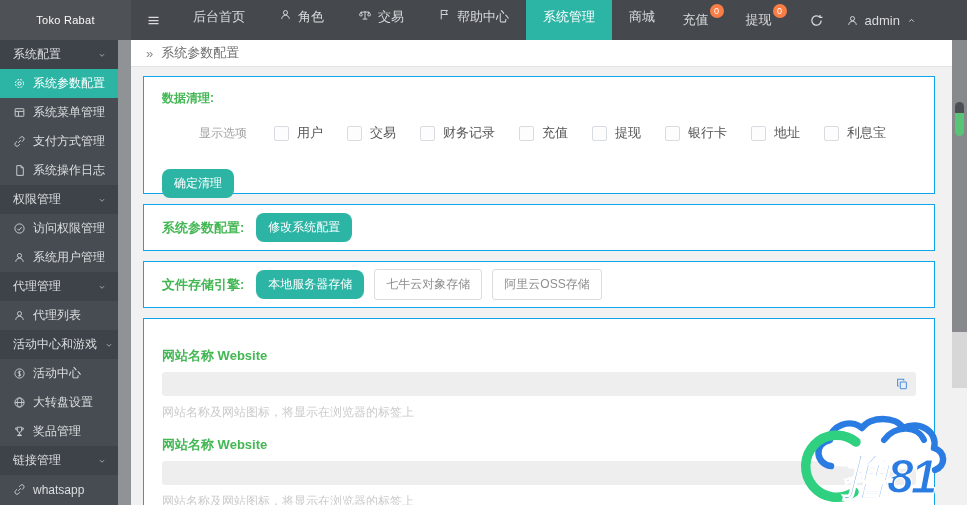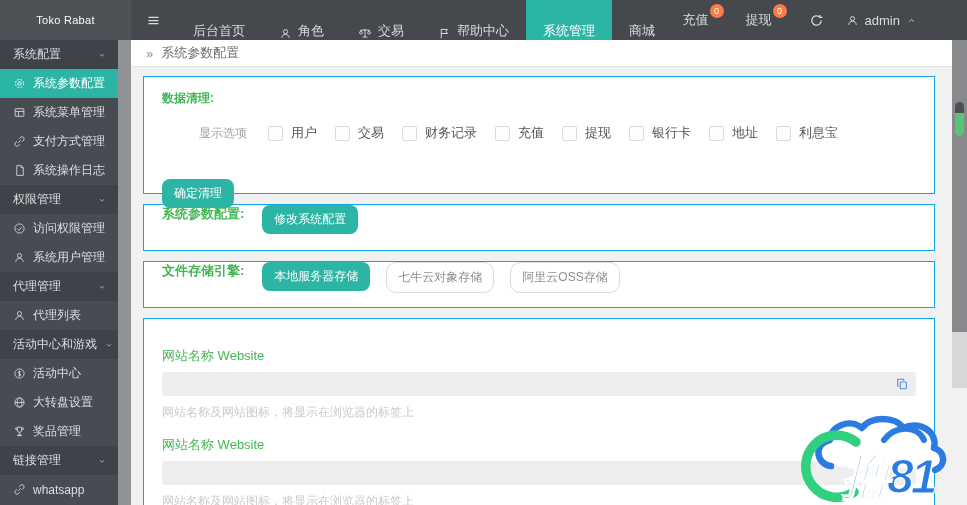--- a/index.html
+++ b/index.html
@@ -5,21 +5,21 @@
   * { margin:0; padding:0; box-sizing:border-box; }
   html,body { width:967px; height:505px; overflow:hidden; }
   body { position:relative; font-family:"Liberation Sans","DejaVu Sans",sans-serif; background:#f1f1f2; }
 
   
   .topbar { display:flex; align-items:stretch; height:40px; background:#45494e; color:#d9dbdd; }
   .logo { width:131px; background:#4e5156; display:flex; align-items:center; justify-content:center;
           font-size:11px; color:#fafafa; letter-spacing:.3px; }
   .hamburger { display:flex; align-items:center; padding:0 15px; cursor:pointer; }
   .nav { display:flex; align-items:stretch; font-size:13px; }
-  .nav-item { display:flex; align-items:flex-end; gap:6px; padding:0 17px; cursor:pointer; white-space:nowrap; }
+  .nav-item { display:flex; align-items:flex-start; gap:6px; padding:8px 17px; cursor:pointer; white-space:nowrap; }
   .nav-item.active { background:#2cb5a5; color:#fff; }
   .top-right { margin-left:auto; display:flex; align-items:center; gap:22px; padding-right:50px; font-size:13px; }
   .with-badge { display:flex; align-items:flex-start; cursor:pointer; }
   .badge { background:#fa7d45; color:#fff; font-size:9px; min-width:14px; height:14px; line-height:14px;
            border-radius:8px; text-align:center; margin:-7px 0 0 1px; padding:0 2px; }
   .admin-box { display:flex; align-items:center; gap:6px; cursor:pointer; }
   .icon { display:inline-block; flex:0 0 auto; }
   .icon svg { display:block; }
 
   
@@ -37,35 +37,35 @@
 
   
   .main { flex:1; position:relative; background:#f1f1f2; overflow:hidden; }
   .breadcrumb { height:27px; background:#fff; border-bottom:1px solid #e4e4e4; display:flex; align-items:center;
                 gap:8px; padding-left:15px; font-size:13px; color:#8a8a8a; margin-bottom:9px; }
   .breadcrumb .crumb-title { color:#6d6d6d; }
 
   .card { background:#fff; border:1px solid #0ea5e9; margin:0 32px 10px 12px; }
   .card-1 { height:118px; padding:13px 18px 8px; }
   .card-title { color:#43b753; font-weight:bold; font-size:12px; }
-  .check-row { display:flex; align-items:center; gap:18px; margin:17px 0 14px 37px; font-size:13px; color:#555; }
+  .check-row { display:flex; align-items:center; gap:24px; margin:17px 0 4px 37px; font-size:13px; color:#555; }
   .row-label { font-size:12px; color:#a3a3a3; margin-right:3px; }
   .check-item { display:flex; align-items:center; gap:8px; cursor:pointer; }
   .checkbox { width:15px; height:15px; border:1px solid #d8dce0; border-radius:2px; background:#fdfdfd; }
   .btn { background:#2cb5a5; color:#fff; font-size:12px; padding:6px 12px; border:none; border-radius:8px; cursor:pointer;
          font-family:inherit; }
   .confirm-btn { margin-top:23px; }
 
-  .card-row { height:47px; display:flex; align-items:flex-start; gap:16px; padding:0 18px; }
+  .card-row { height:47px; display:flex; align-items:center; gap:10px; padding:0 18px; }
   .row-green-label { color:#43b753; font-weight:bold; font-size:13px; margin-right:2px; white-space:nowrap; }
   .btn-outline { background:#fff; border:1px solid #dcdcdc; color:#8e8e8e; font-size:12px; padding:6px 11px;
-                 border-radius:10px; cursor:pointer; font-family:inherit; }
+                 border-radius:3px; cursor:pointer; font-family:inherit; }
 
   .card-form { height:232px; padding:28px 18px 0; }
-  .f-label { color:#43b753; font-weight:normal; font-size:13px; margin-bottom:7px; }
+  .f-label { color:#43b753; font-weight:bold; font-size:13px; margin-bottom:7px; }
   .f-input-wrap { position:relative; margin-bottom:8px; }
   .f-input { width:100%; height:24px; background:#eeeeee; border:none; border-radius:3px; padding:0 26px 0 8px;
              font-size:12px; color:#555; outline:none; }
   .copy-ico { position:absolute; right:7px; top:5px; color:#4a8fe2; cursor:pointer; }
   .f-help { color:#cbcbcb; font-size:12px; margin-bottom:15px; }
 
   
   .scroll-rail-dark { position:absolute; top:0; right:0; width:15px; height:292px; background:#87898d; }
   .scroll-rail-light { position:absolute; top:292px; right:0; width:15px; height:56px; background:#d7d7d8; }
   .scroll-thumb { position:absolute; top:62px; right:3px; width:9px; height:34px; border-radius:5px;

